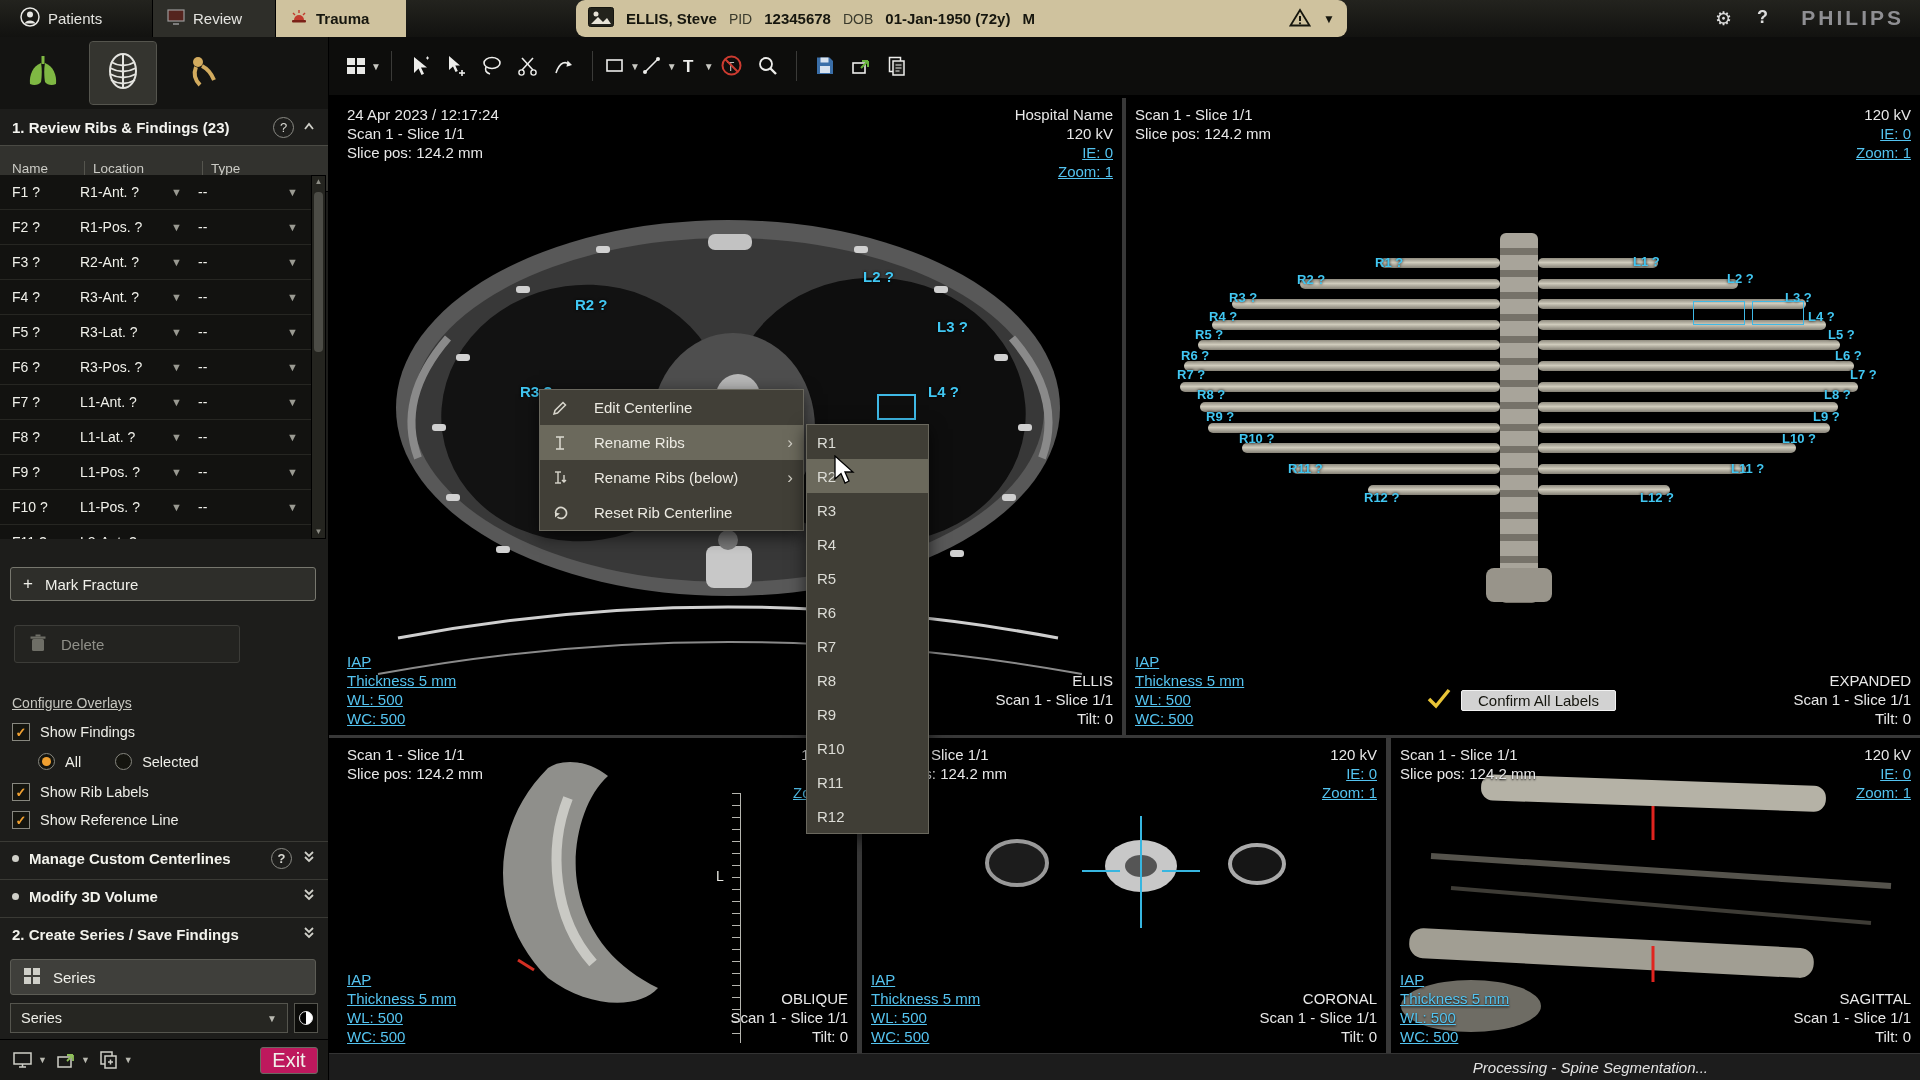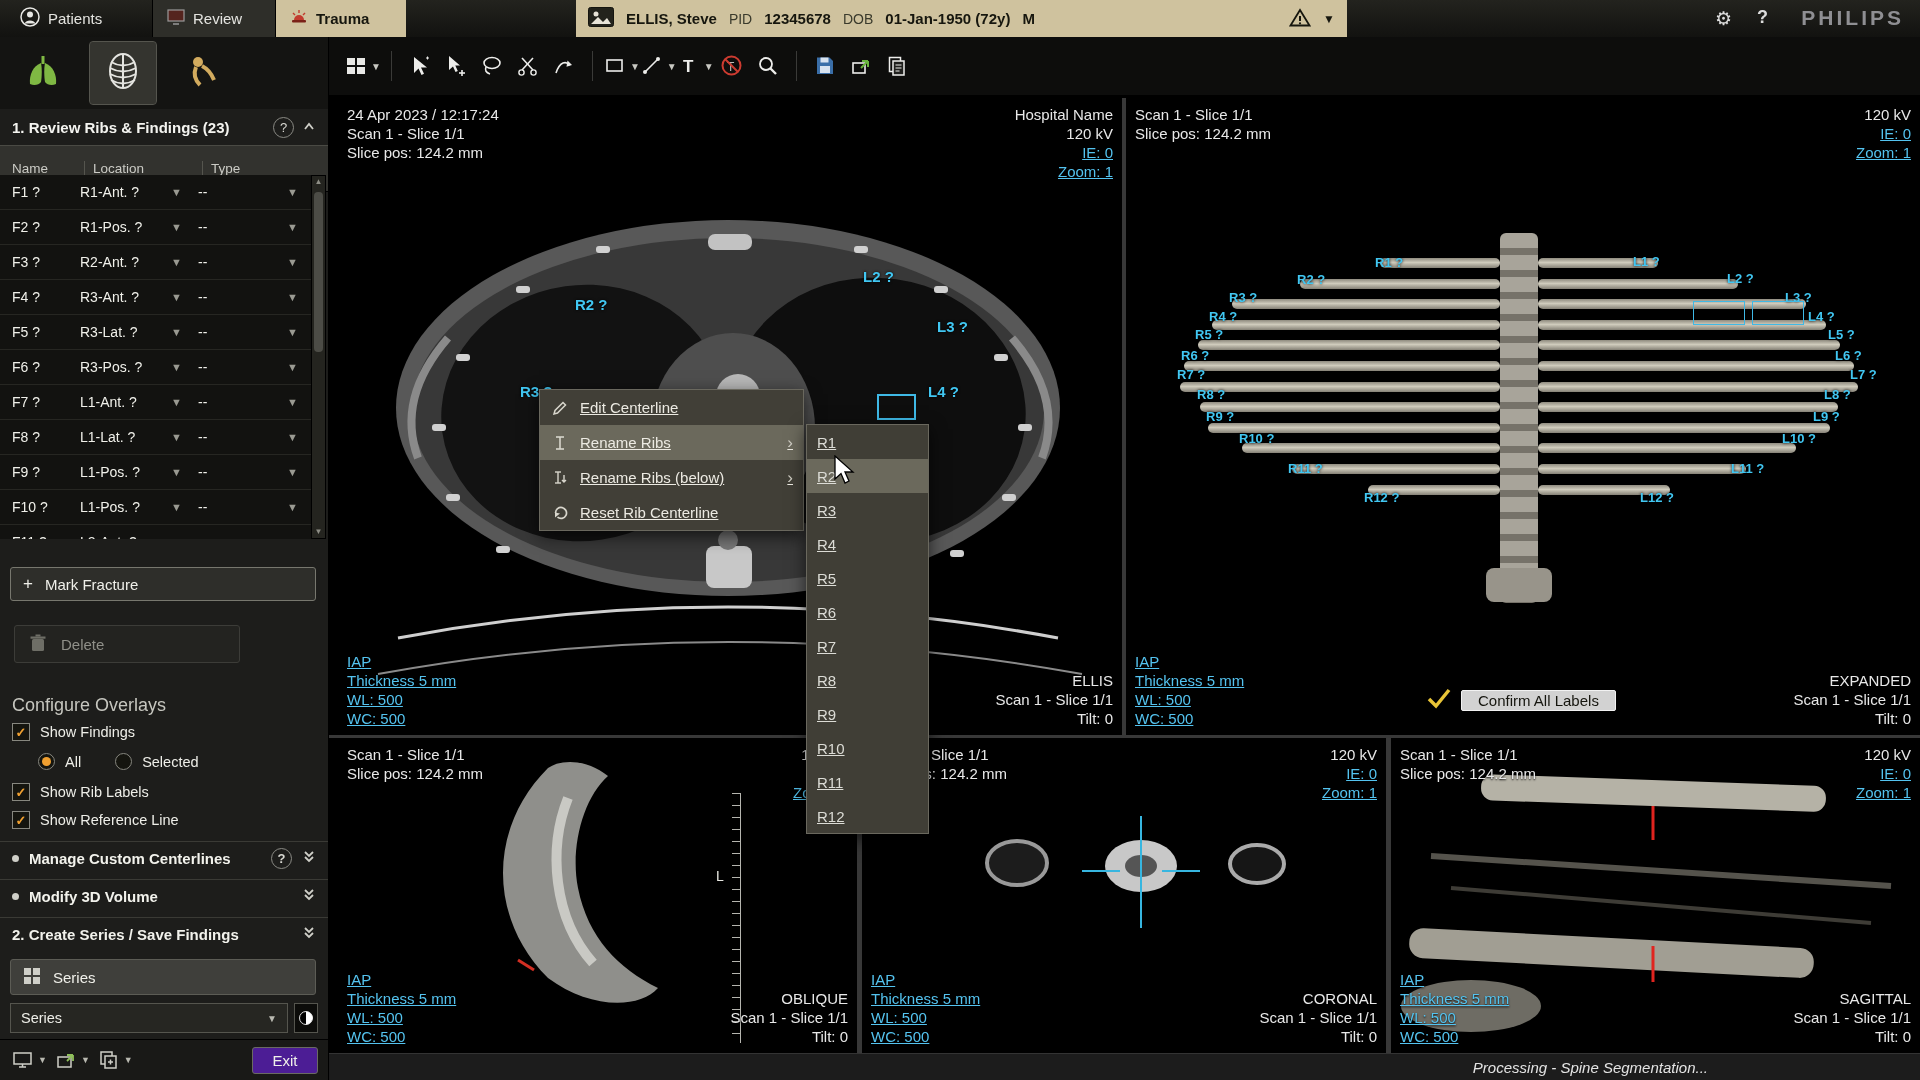--- a/index.html
+++ b/index.html
@@ -4,21 +4,21 @@
 <style>
   html,body{margin:0;padding:0;background:#000;}
   body{width:1920px;height:1080px;overflow:hidden;position:relative;
        font-family:"Liberation Sans",sans-serif;color:#e8e8e8;}
   
   .topbar{position:absolute;left:0;top:0;width:1920px;height:37px;background:linear-gradient(#23231e,#121210);z-index:50;}
   .tab{position:absolute;top:0;height:37px;display:flex;align-items:center;gap:8px;padding:0 14px;box-sizing:border-box;font-size:15px;color:#e4e4e0;cursor:pointer;}
   #tab-patients{left:6px;}
   #tab-review{left:152px;width:124px;background:#2e2e29;border-left:1px solid #000;border-right:1px solid #000;}
   #tab-trauma{left:276px;width:130px;background:#cfc29e;color:#16160e;font-weight:bold;}
-  .banner{position:absolute;left:576px;top:0;width:771px;height:37px;background:#cfc29e;color:#16160e;display:flex;align-items:center;gap:12px;padding:0 12px;box-sizing:border-box;font-size:14px;}
+  .banner{position:absolute;left:576px;top:0;width:771px;height:37px;background:#cfc29e;color:#16160e;display:flex;align-items:center;gap:12px;padding:0 12px;box-sizing:border-box;font-size:14px;border-radius:9px;}
   .banner .bld{font-weight:bold;font-size:15px;}
   .banner .lbl{color:#3a3a2c;}
   .tb-ico{position:absolute;top:7px;font-size:19px;color:#dcdcdc;cursor:pointer;}
   .brand{position:absolute;right:16px;top:6px;font-weight:bold;font-size:21px;letter-spacing:3px;color:#8f8f93;}
   
   .sidebar{position:absolute;left:0;top:37px;width:328px;height:1043px;background:#1d1d1b;border-right:1px solid #000;z-index:40;}
   .app-tabs{position:absolute;left:0;top:0;width:328px;height:72px;background:#141412;display:flex;gap:14px;padding-left:10px;box-sizing:border-box;}
   .app-tab{width:66px;height:62px;margin-top:5px;display:flex;align-items:center;justify-content:center;border-radius:3px;cursor:pointer;}
   .app-tab.active{background:#34342f;outline:1px solid #55554e;}
   .sec1{position:absolute;left:0;top:74px;width:328px;height:32px;display:flex;align-items:center;gap:8px;padding:0 12px;box-sizing:border-box;}
@@ -34,34 +34,34 @@
   .c-name{width:72px;padding-left:12px;box-sizing:border-box;}
   .c-loc{width:118px;display:flex;justify-content:space-between;align-items:center;padding:0 8px;box-sizing:border-box;}
   .c-typ{flex:1;display:flex;justify-content:space-between;align-items:center;padding:0 14px 0 8px;box-sizing:border-box;}
   .cell-caret{font-style:normal;color:#9a9a92;font-size:11px;}
   .scroll{position:absolute;right:2px;top:138px;width:15px;height:364px;background:#24241f;border:1px solid #000;box-sizing:border-box;font-size:8px;color:#8d8d85;text-align:center;}
   .sarrow{height:12px;line-height:12px;cursor:pointer;}
   .sthumb{position:absolute;left:2px;top:16px;width:9px;height:160px;background:#4c4c46;border-radius:4px;cursor:pointer;}
   .btn{background:#2e2e2a;border:1px solid #77776e;border-radius:3px;color:#f0f0ea;display:flex;align-items:center;cursor:pointer;box-sizing:border-box;}
   .btn-mark{position:absolute;left:10px;top:530px;width:306px;height:34px;gap:12px;padding-left:12px;font-size:15px;}
   .btn-del{position:absolute;left:14px;top:588px;width:226px;height:38px;background:#232320;border-color:#3c3c38;color:#8f8f88;gap:14px;padding-left:14px;font-size:15px;cursor:default;}
-  .cfg-label{position:absolute;left:12px;top:658px;font-size:18px;color:#c6c6bf;}
+  .cfg-label{position:absolute;left:12px;top:658px;font-size:14px;color:#c6c6bf;text-decoration:underline;}
   .chkrow{position:absolute;display:flex;gap:10px;align-items:center;font-size:14.5px;color:#eeeee8;cursor:pointer;}
   .chk{width:16px;height:16px;background:#15150f;border:1px solid #87877f;display:flex;align-items:center;justify-content:center;color:#f0a030;font-weight:bold;font-size:13px;flex:none;}
   .radio{width:15px;height:15px;border-radius:50%;border:1px solid #87877f;background:#15150f;position:relative;flex:none;}
   .radio.on::after{content:"";position:absolute;inset:3px;background:#f0a030;border-radius:50%;}
   .sech{position:absolute;left:0;width:328px;height:34px;border-top:1px solid #3a3a35;display:flex;align-items:center;gap:10px;padding:0 12px;box-sizing:border-box;font-weight:bold;font-size:15px;color:#f2f2ec;cursor:pointer;}
   .bullet{width:7px;height:7px;border-radius:50%;background:#cfcfc8;flex:none;}
   .btn-series{position:absolute;left:10px;top:922px;width:306px;height:36px;background:#3f3f3b;border-color:#5c5c55;gap:12px;padding-left:12px;font-size:15px;}
   .preset{position:absolute;left:10px;top:966px;width:278px;height:30px;background:#262622;border:1px solid #55554e;display:flex;align-items:center;justify-content:space-between;padding:0 10px;font-size:14.5px;color:#eeeee8;box-sizing:border-box;cursor:pointer;}
   .toggle{position:absolute;left:294px;top:966px;width:24px;height:30px;background:#0c0c0a;border:1px solid #55554e;display:flex;align-items:center;justify-content:center;box-sizing:border-box;cursor:pointer;}
   .sb-bottom{position:absolute;left:0;bottom:0;width:328px;height:41px;background:#191917;border-top:1px solid #000;display:flex;align-items:center;gap:4px;padding:0 10px;box-sizing:border-box;}
   .sbico{display:flex;align-items:center;gap:2px;cursor:pointer;padding:2px;}
   .tinycaret{font-size:9px;color:#b9b9b1;}
-  .btn-exit{width:66px;height:27px;justify-content:center;font-size:15px;background:#4c1d95;border-color:#6a6a62;}
+  .btn-exit{width:58px;height:27px;justify-content:center;font-size:20px;background:#be185d;border-color:#6a6a62;}
   
   .main{position:absolute;left:328px;top:37px;right:0;bottom:0;background:#000;}
   .toolbar{position:absolute;left:0;top:0;right:0;height:58px;background:#0d0d0c;display:flex;align-items:center;padding-left:16px;}
   .tbtn{min-width:36px;height:42px;display:flex;align-items:center;justify-content:center;gap:3px;border-radius:3px;cursor:pointer;}
   .tsep{width:1px;height:30px;background:#3a3a38;margin:0 10px;}
   .tcaret{font-size:10px;color:#c8c8c2;}
   .viewarea{position:absolute;left:0;top:58px;right:0;bottom:0;background:#000;}
   .viewport{position:absolute;background:#000;overflow:hidden;}
   #vp-axial{left:10px;top:3px;width:784px;height:637px;}
   #vp-expanded{left:798px;top:3px;right:0;height:637px;}
@@ -79,21 +79,21 @@
   .rib-label{position:absolute;color:#41c7f2;font-size:15px;font-weight:bold;text-shadow:0 0 3px #000;z-index:6;cursor:pointer;}
   .xlabel{position:absolute;color:#41c7f2;font-size:13px;font-weight:bold;text-shadow:0 0 3px #000;z-index:6;cursor:pointer;}
   .roi-box{position:absolute;border:2px solid #3fb9e6;z-index:6;cursor:pointer;}
   .rib-bar{position:absolute;height:10px;border-radius:5px;background:linear-gradient(#8f8b7f,#cfcbbc 45%,#858176);}
   .spinecol{position:absolute;left:374px;top:135px;width:38px;height:370px;border-radius:6px;background:repeating-linear-gradient(180deg,#a8a49a 0 15px,#767269 15px 22px);}
   .sacrum{position:absolute;left:360px;top:470px;width:66px;height:34px;border-radius:8px;background:#98948a;}
   .confirm-wrap{position:absolute;left:300px;bottom:22px;display:flex;align-items:center;gap:9px;z-index:7;}
   .confirm-btn{background:#d2d2d2;color:#16160f;border:1px solid #f2f2f2;border-radius:2px;padding:1px 16px;font-size:15px;cursor:pointer;}
   
   .ctx{position:absolute;left:539px;top:389px;width:263px;background:#413f37;border:1px solid #6a685e;box-shadow:0 5px 16px rgba(0,0,0,.65);z-index:90;}
-  .ctx-item{height:35px;display:flex;align-items:center;gap:10px;padding:0 10px;color:#eceae2;font-size:15px;cursor:pointer;text-decoration:underline;}
+  .ctx-item{height:35px;display:flex;align-items:center;gap:24px;padding:0 10px;color:#eceae2;font-size:15px;cursor:pointer;}
   .ctx-item.active{background:#6b695c;}
   .mi{width:20px;display:flex;justify-content:center;color:#d8d6cc;font-size:15px;flex:none;}
   .subarrow{margin-left:auto;color:#cfcdc3;font-size:17px;}
   .ctx-sub{position:absolute;left:806px;top:424px;width:121px;background:#403e36;border:1px solid #6a685e;box-shadow:0 5px 16px rgba(0,0,0,.65);z-index:91;}
   .ctx-sub .ctx-item{height:34px;color:#dcdcd6;}
   .cursor{position:absolute;left:834px;top:455px;z-index:200;pointer-events:none;}
   .ruler{position:absolute;left:394px;top:55px;width:8px;height:250px;z-index:4;
          background:repeating-linear-gradient(180deg,#b5b5af 0 1px,transparent 1px 12px);border-right:1px solid #b5b5af;}
   .orient{position:absolute;left:378px;top:130px;color:#e8e8e2;font-size:14px;z-index:5;}
 </style>

